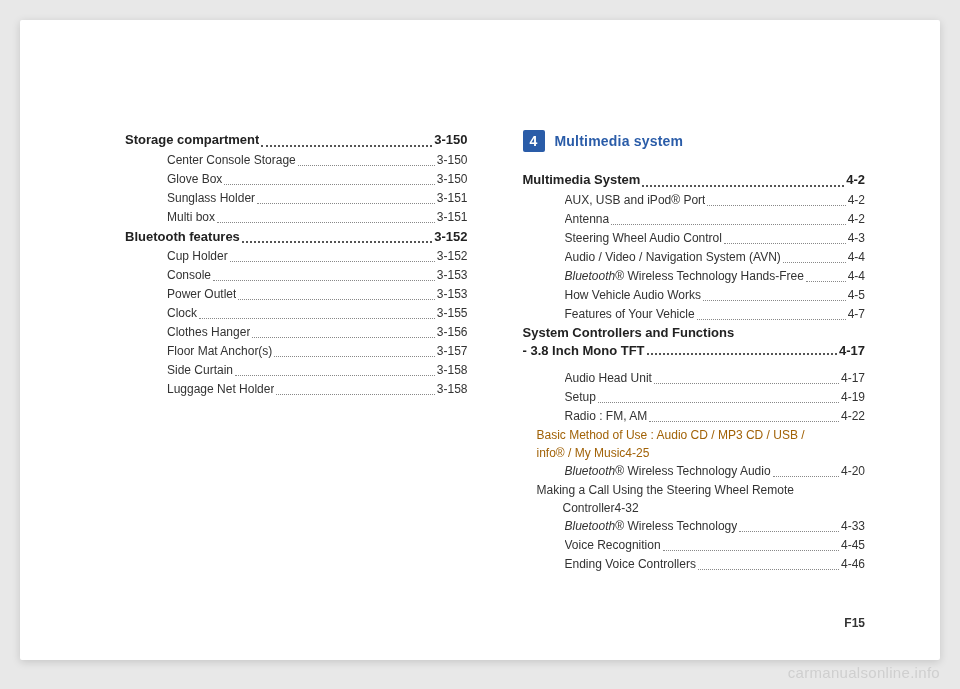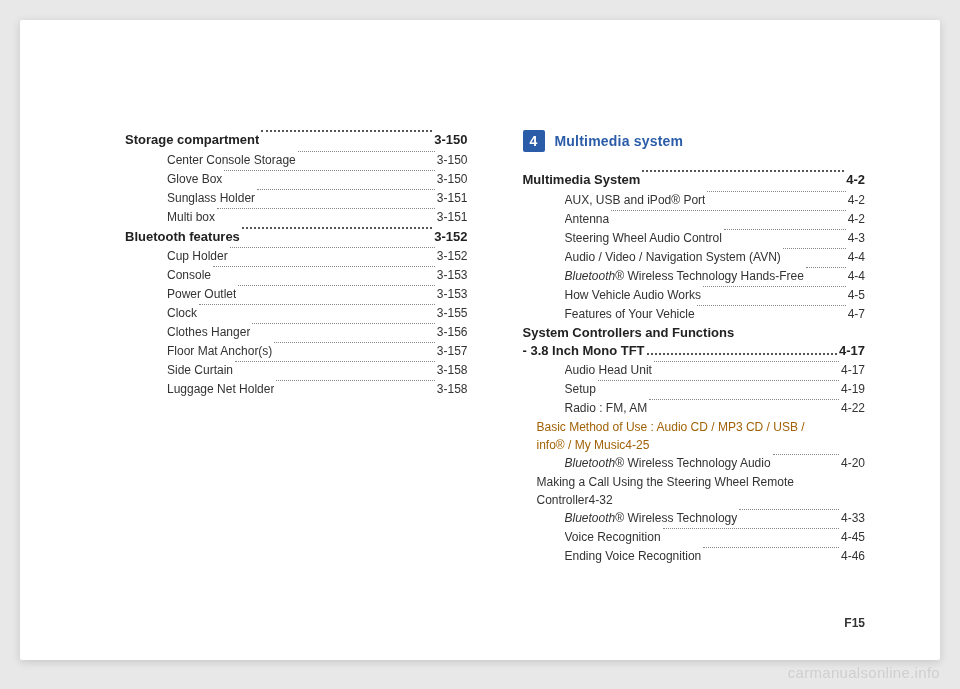--- a/index.html
+++ b/index.html
@@ -53,21 +53,21 @@
       border-radius: 2px;
     }
     .section-title {
       color: #2a5ca8;
       font-size: 14px;
       font-weight: bold;
       letter-spacing: 0.2px;
     }
     .toc-entry {
       display: flex;
-      align-items: flex-start;
+      align-items: flex-end;
       font-size: 12px;
       color: #333;
       line-height: 1.5;
       margin-bottom: 1px;
       white-space: nowrap;
     }
     .toc-entry.main {
       font-size: 13px;
       font-weight: bold;
       color: #222;
@@ -114,21 +114,21 @@
       letter-spacing: 0.3px;
     }
     .italic {
       font-style: italic;
     }
     .multiline-main {
       font-size: 13px;
       font-weight: bold;
       color: #222;
       line-height: 1.4;
-      margin-bottom: 1px;
+      margin-bottom: 9px;
     }
     .multiline-main .last-line {
       display: flex;
       align-items: baseline;
     }
     .multiline-main .dots {
       flex: 1;
       border-bottom: 2px dotted #555;
       margin: 0 2px 3px 2px;
       min-width: 10px;
@@ -290,38 +290,38 @@
               <span class="page-num">4-25</span>
             </div>
           </div>
           <div class="toc-entry sub-indent">
             <span class="label"><span class="italic">Bluetooth</span>® Wireless Technology Audio</span>
             <span class="dots"></span>
             <span class="page-num">4-20</span>
           </div>
           <div class="sub-indent" style="font-size: 12px; color: rgb(51, 51, 51); line-height: 1.5;">
             <div>Making a Call Using the Steering Wheel Remote</div>
-            <div style="display: flex; align-items: baseline;">
+            <div style="display: flex; align-items: baseline; margin-left: 26px;">
               <span>Controller</span>
               <span class="dots" style="border-bottom: 1px dotted rgb(136, 136, 136);"></span>
               <span class="page-num">4-32</span>
             </div>
           </div>
           <div class="toc-entry sub-indent">
             <span class="label"><span class="italic">Bluetooth</span>® Wireless Technology</span>
             <span class="dots"></span>
             <span class="page-num">4-33</span>
           </div>
           <div class="toc-entry sub-indent">
             <span class="label">Voice Recognition</span>
             <span class="dots"></span>
             <span class="page-num">4-45</span>
           </div>
           <div class="toc-entry sub-indent">
-            <span class="label">Ending Voice Recognition</span>
+            <span class="label">Ending Voice Controllers</span>
             <span class="dots"></span>
             <span class="page-num">4-46</span>
           </div>
         </div>
     </div>
 
   </div>
   <div class="page-footer">F15</div>
 </div>
 

